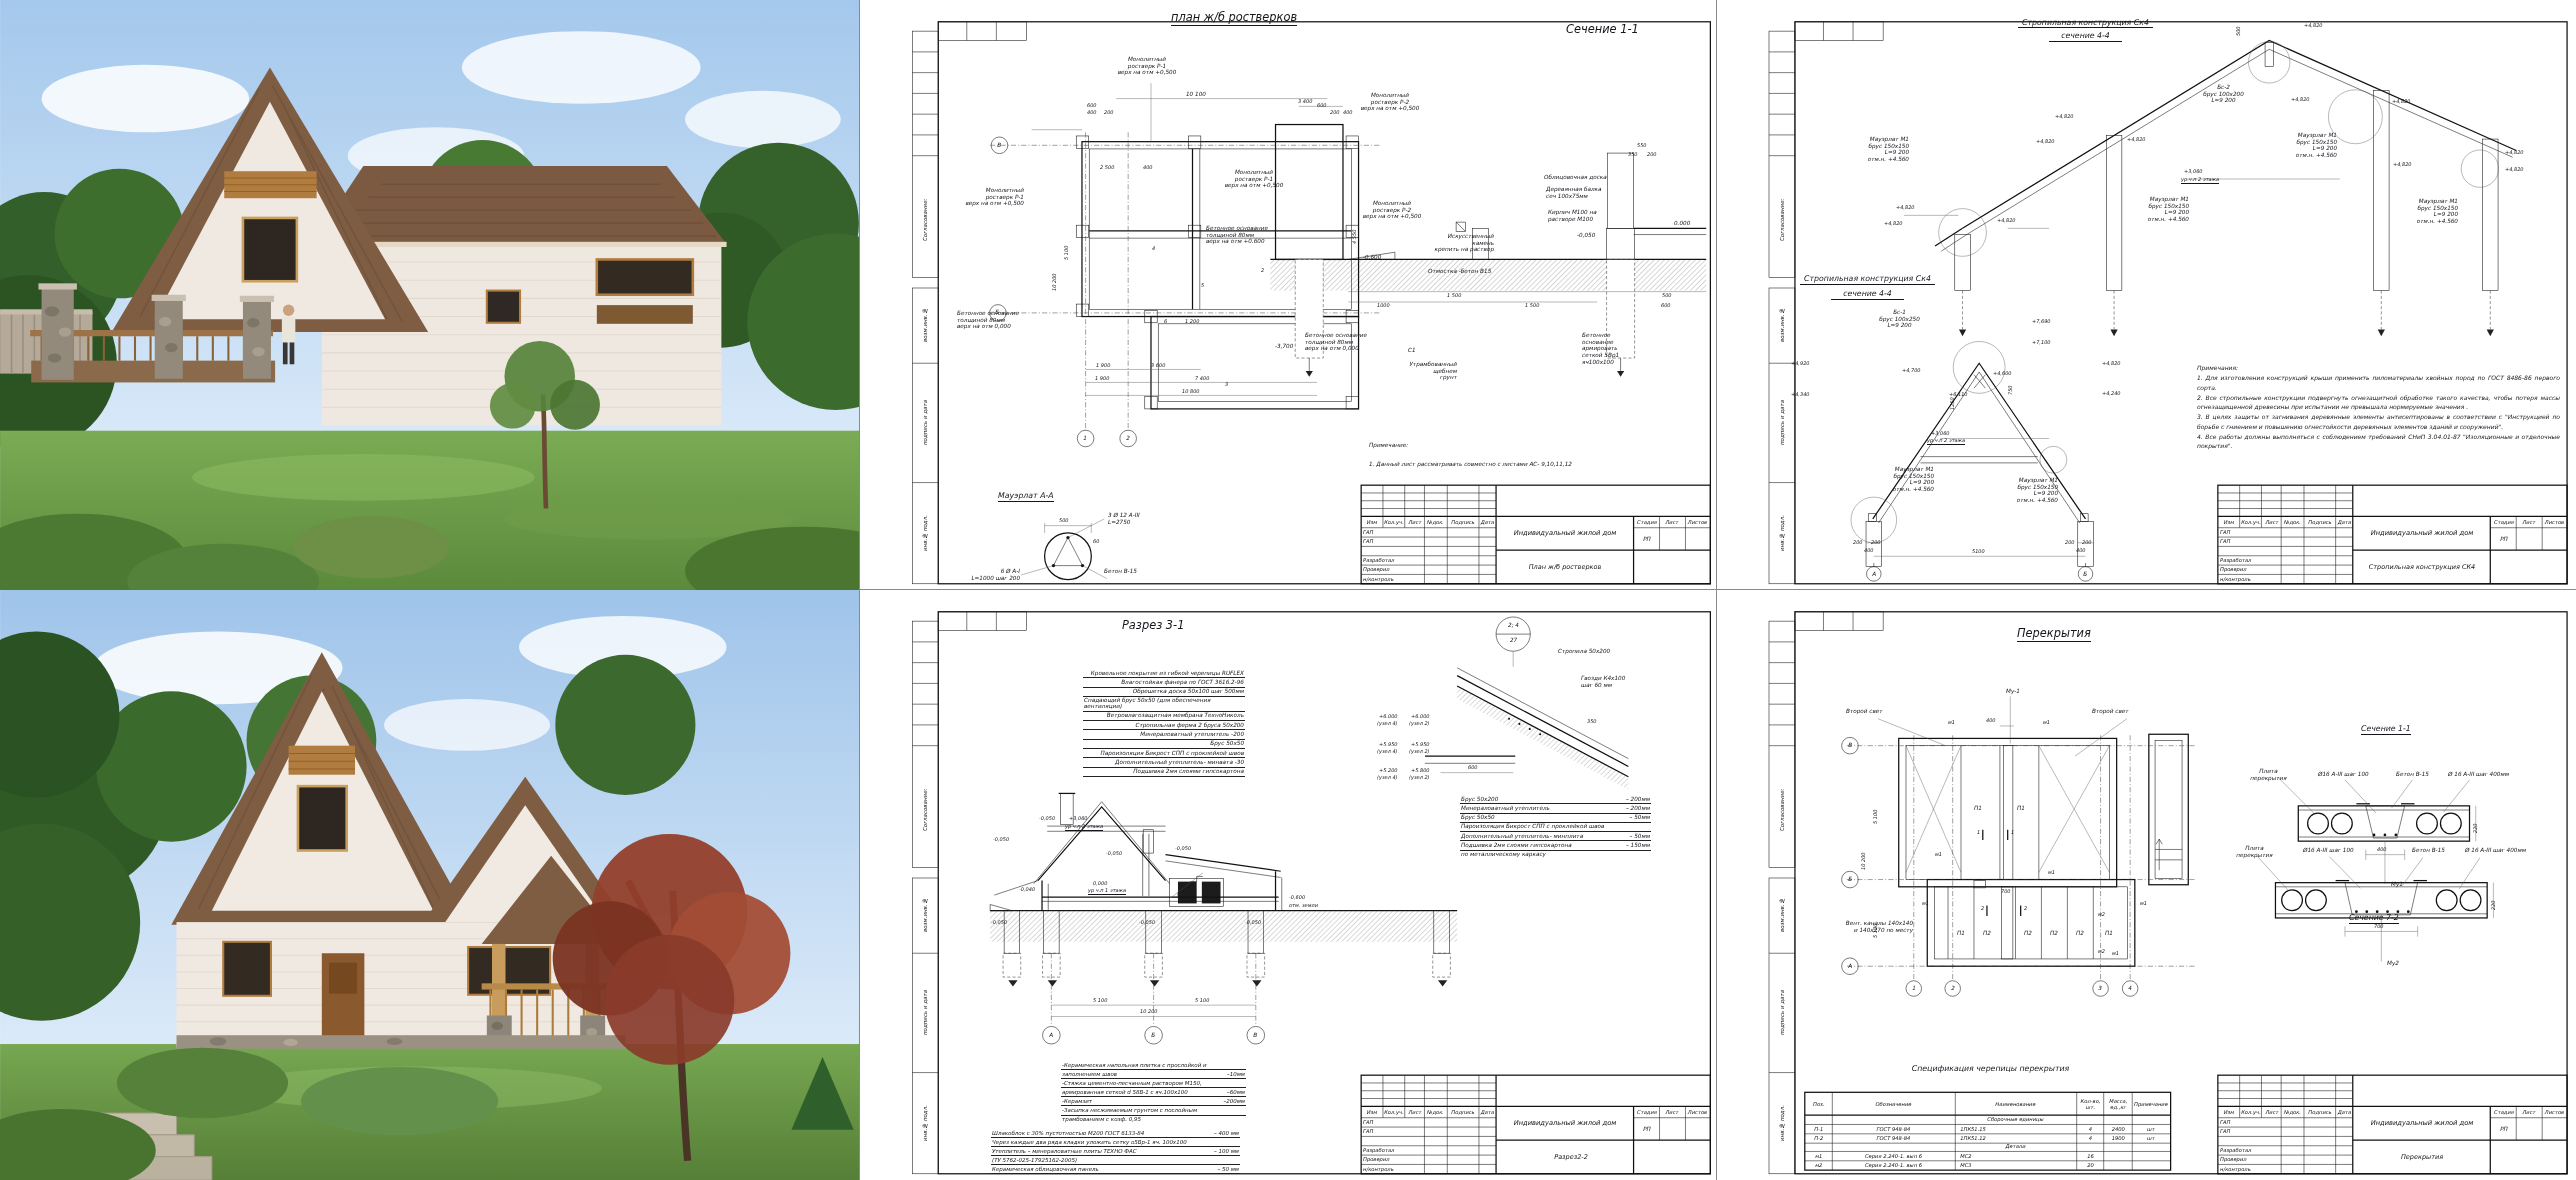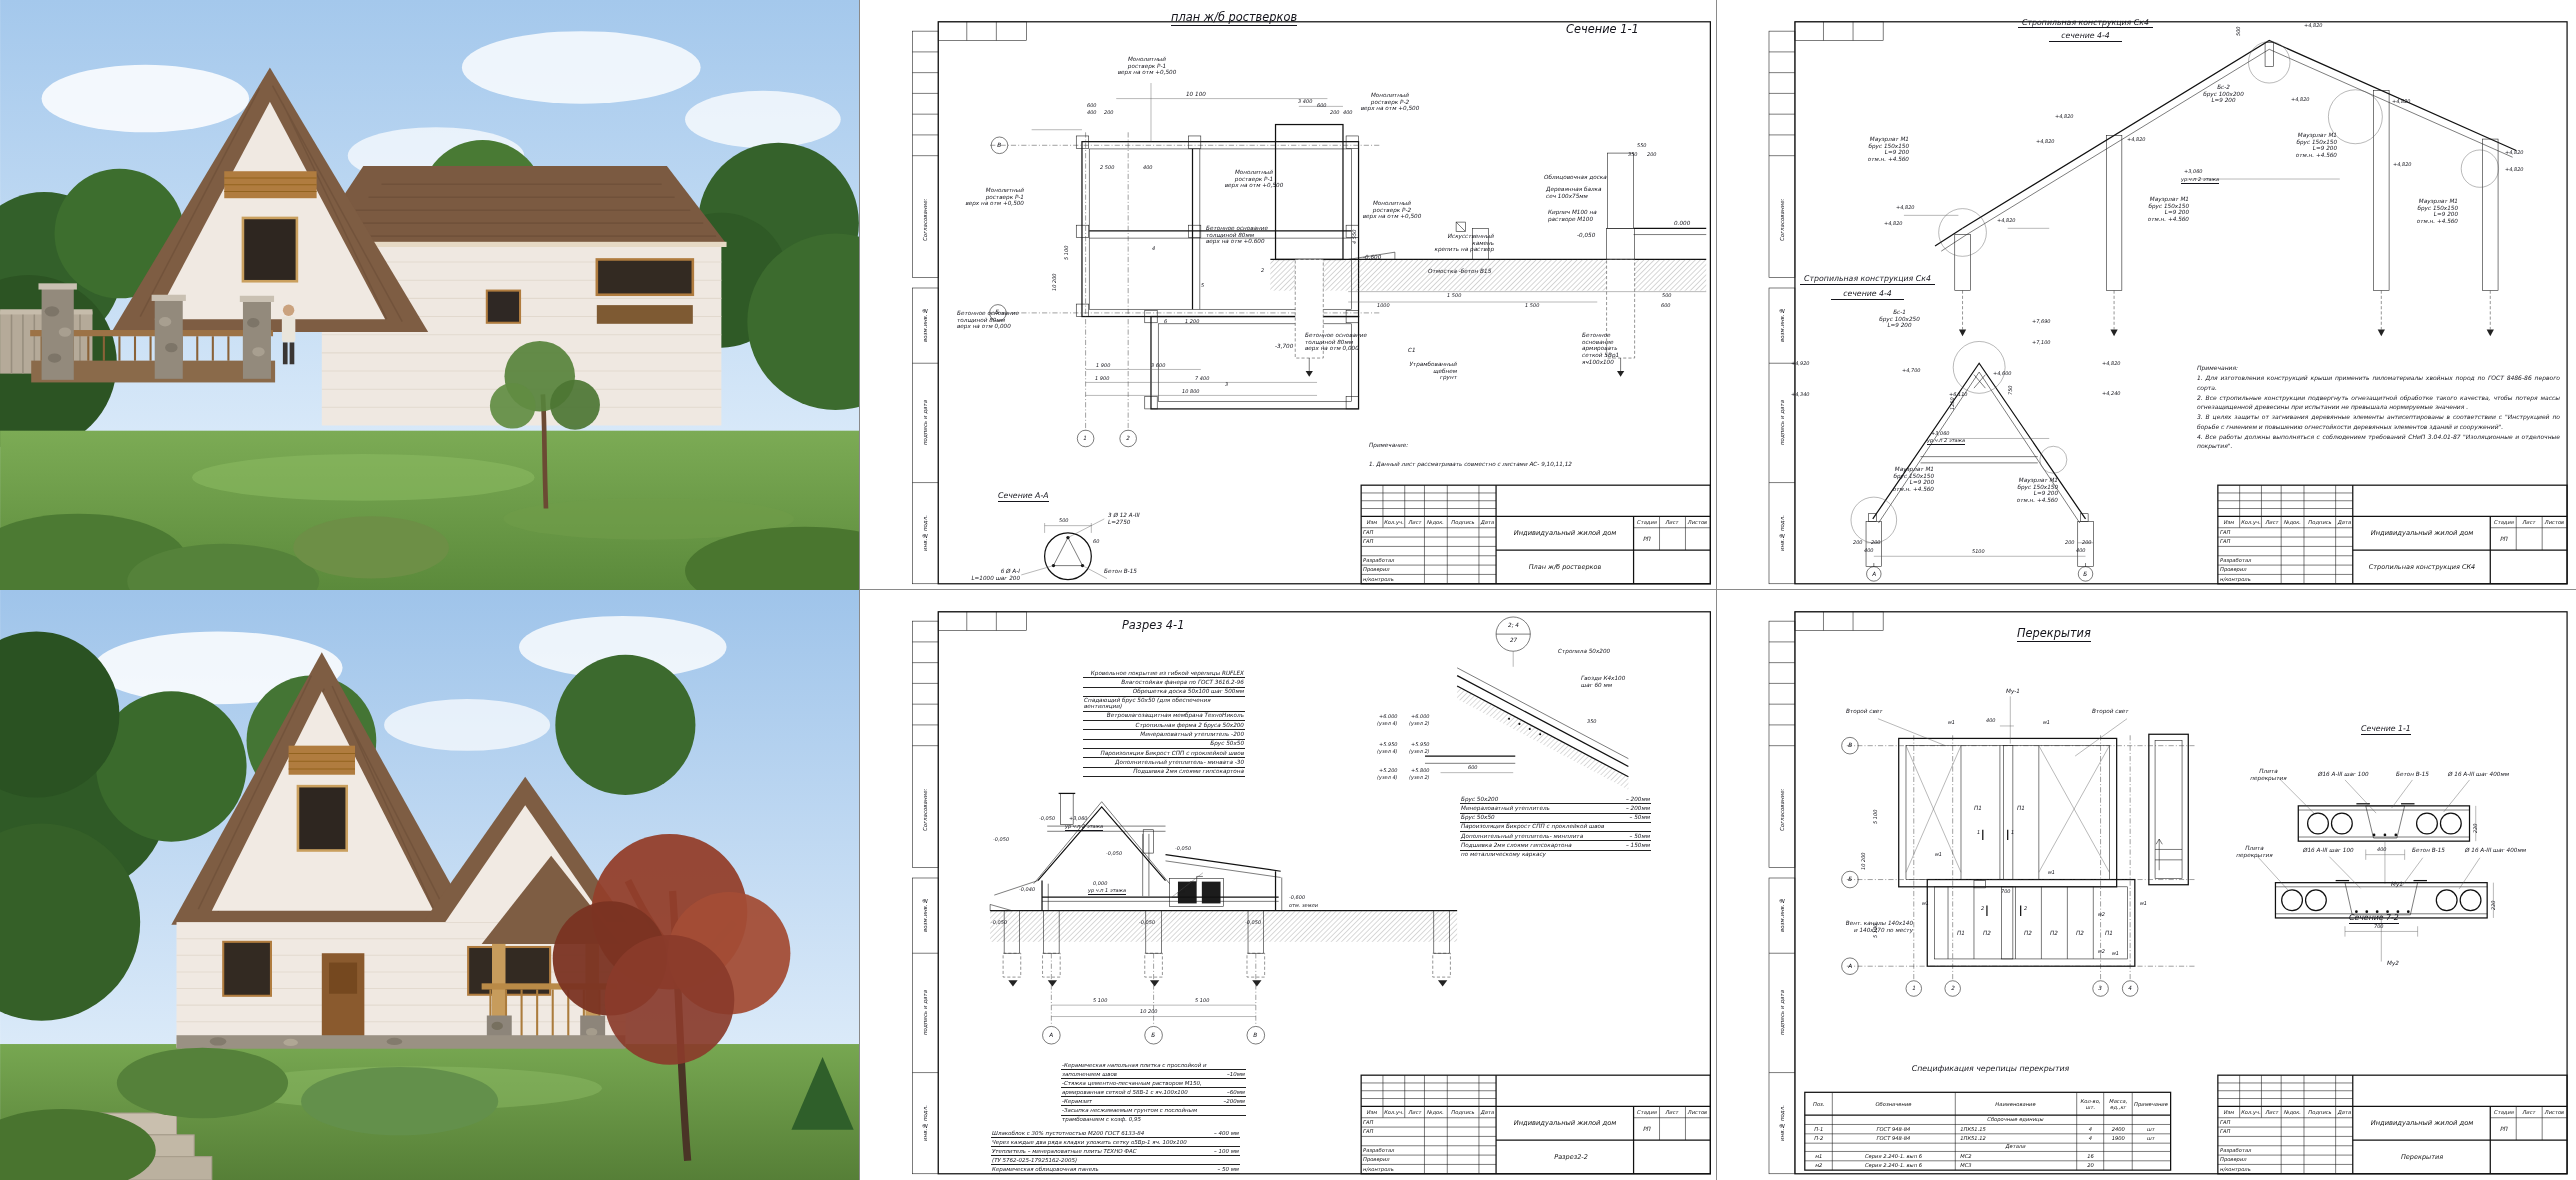--- a/index.html
+++ b/index.html
@@ -415,21 +415,21 @@
 <div class="lb sm rv" style="left:492px;top:244px">4 550</div>
 <div class="lb c" style="left:135px;top:142px;width:8.3px">В</div>
 <div class="lb c" style="left:133px;top:309px;width:8.3px">Б</div>
 <div class="lb c" style="left:221px;top:435px;width:8.3px">1</div>
 <div class="lb c" style="left:264px;top:435px;width:8.3px">2</div>
 <div class="lb sm" style="left:292px;top:246px">4</div>
 <div class="lb sm" style="left:341px;top:283px">5</div>
 <div class="lb sm" style="left:401px;top:268px">2</div>
 <div class="lb sm" style="left:304px;top:319px">6</div>
 <div class="lb sm" style="left:365px;top:382px">3</div>
-<div class="lb med u" style="left:138px;top:491px">Сечение А-А</div>
+<div class="lb med u" style="left:138px;top:491px">Мауэрлат А-А</div>
 <div class="lb sm" style="left:199px;top:518px">500</div>
 <div class="lb sm" style="left:233px;top:539px">60</div>
 <div class="lb" style="left:248px;top:512px">3 Ø 12 А-III
 L=2750</div>
 <div class="lb r" style="left:103px;top:568px;width:57px">6 Ø А-I
 L=1000 шаг 200</div>
 <div class="lb" style="left:244px;top:568px">Бетон В-15</div>
 <div class="lb" style="left:509px;top:442px">Примечание:</div>
 <div class="lb" style="left:509px;top:461px;width:254px">1. Данный  лист рассматривать   совместно с листами АС- 9,10,11,12</div>
 
@@ -763,21 +763,21 @@
           <circle cx="1290" cy="268" r="2" fill="#111"></circle>
           <circle cx="1310" cy="278" r="2" fill="#111"></circle>
 <line x1="1118" y1="352" x2="1258" y2="352" class="lnt"></line>
 <line x1="1258" y1="118" x2="1258" y2="148" class="lnt"></line>
 </g>
 </svg>
 <div class="lb vt" style="left:52px;top:161px;width:26px;height:117px">Согласование:</div>
 <div class="lb vt" style="left:52px;top:288px;width:26px;height:75px">возм.инв.№</div>
 <div class="lb vt" style="left:52px;top:363px;width:26px;height:119px">подпись и дата</div>
 <div class="lb vt" style="left:52px;top:483px;width:26px;height:101px">инв.№ подл.</div>
-<div class="lb big" style="left:262px;top:28.6px">Разрез 4-1</div>
+<div class="lb big" style="left:262px;top:28.6px">Разрез 3-1</div>
 <div class="list" style="left:223px;top:79px;width:162px">
 <div class="row" style="justify-content:flex-end">Кровельное покрытие из гибкой черепицы RUFLEX</div>
 <div class="row" style="justify-content:flex-end">Влагостойкая фанера по ГОСТ 3616.2-96</div>
 <div class="row" style="justify-content:flex-end">Обрешетка доска 50х100 шаг 500мм</div>
 <div class="row" style="justify-content:flex-end">Спадающий брус 50х50 (для обеспечения вентиляции)</div>
 <div class="row" style="justify-content:flex-end">Ветровлагозащитная мембрана ТехноНиколь</div>
 <div class="row" style="justify-content:flex-end">Стропильная ферма 2 бруса 50х200</div>
 <div class="row" style="justify-content:flex-end">Минераловатный утеплитель    -200</div>
 <div class="row" style="justify-content:flex-end">Брус 50х50</div>
 <div class="row" style="justify-content:flex-end">Пароизоляция Бикрост СПП с проклейкой швов</div>

